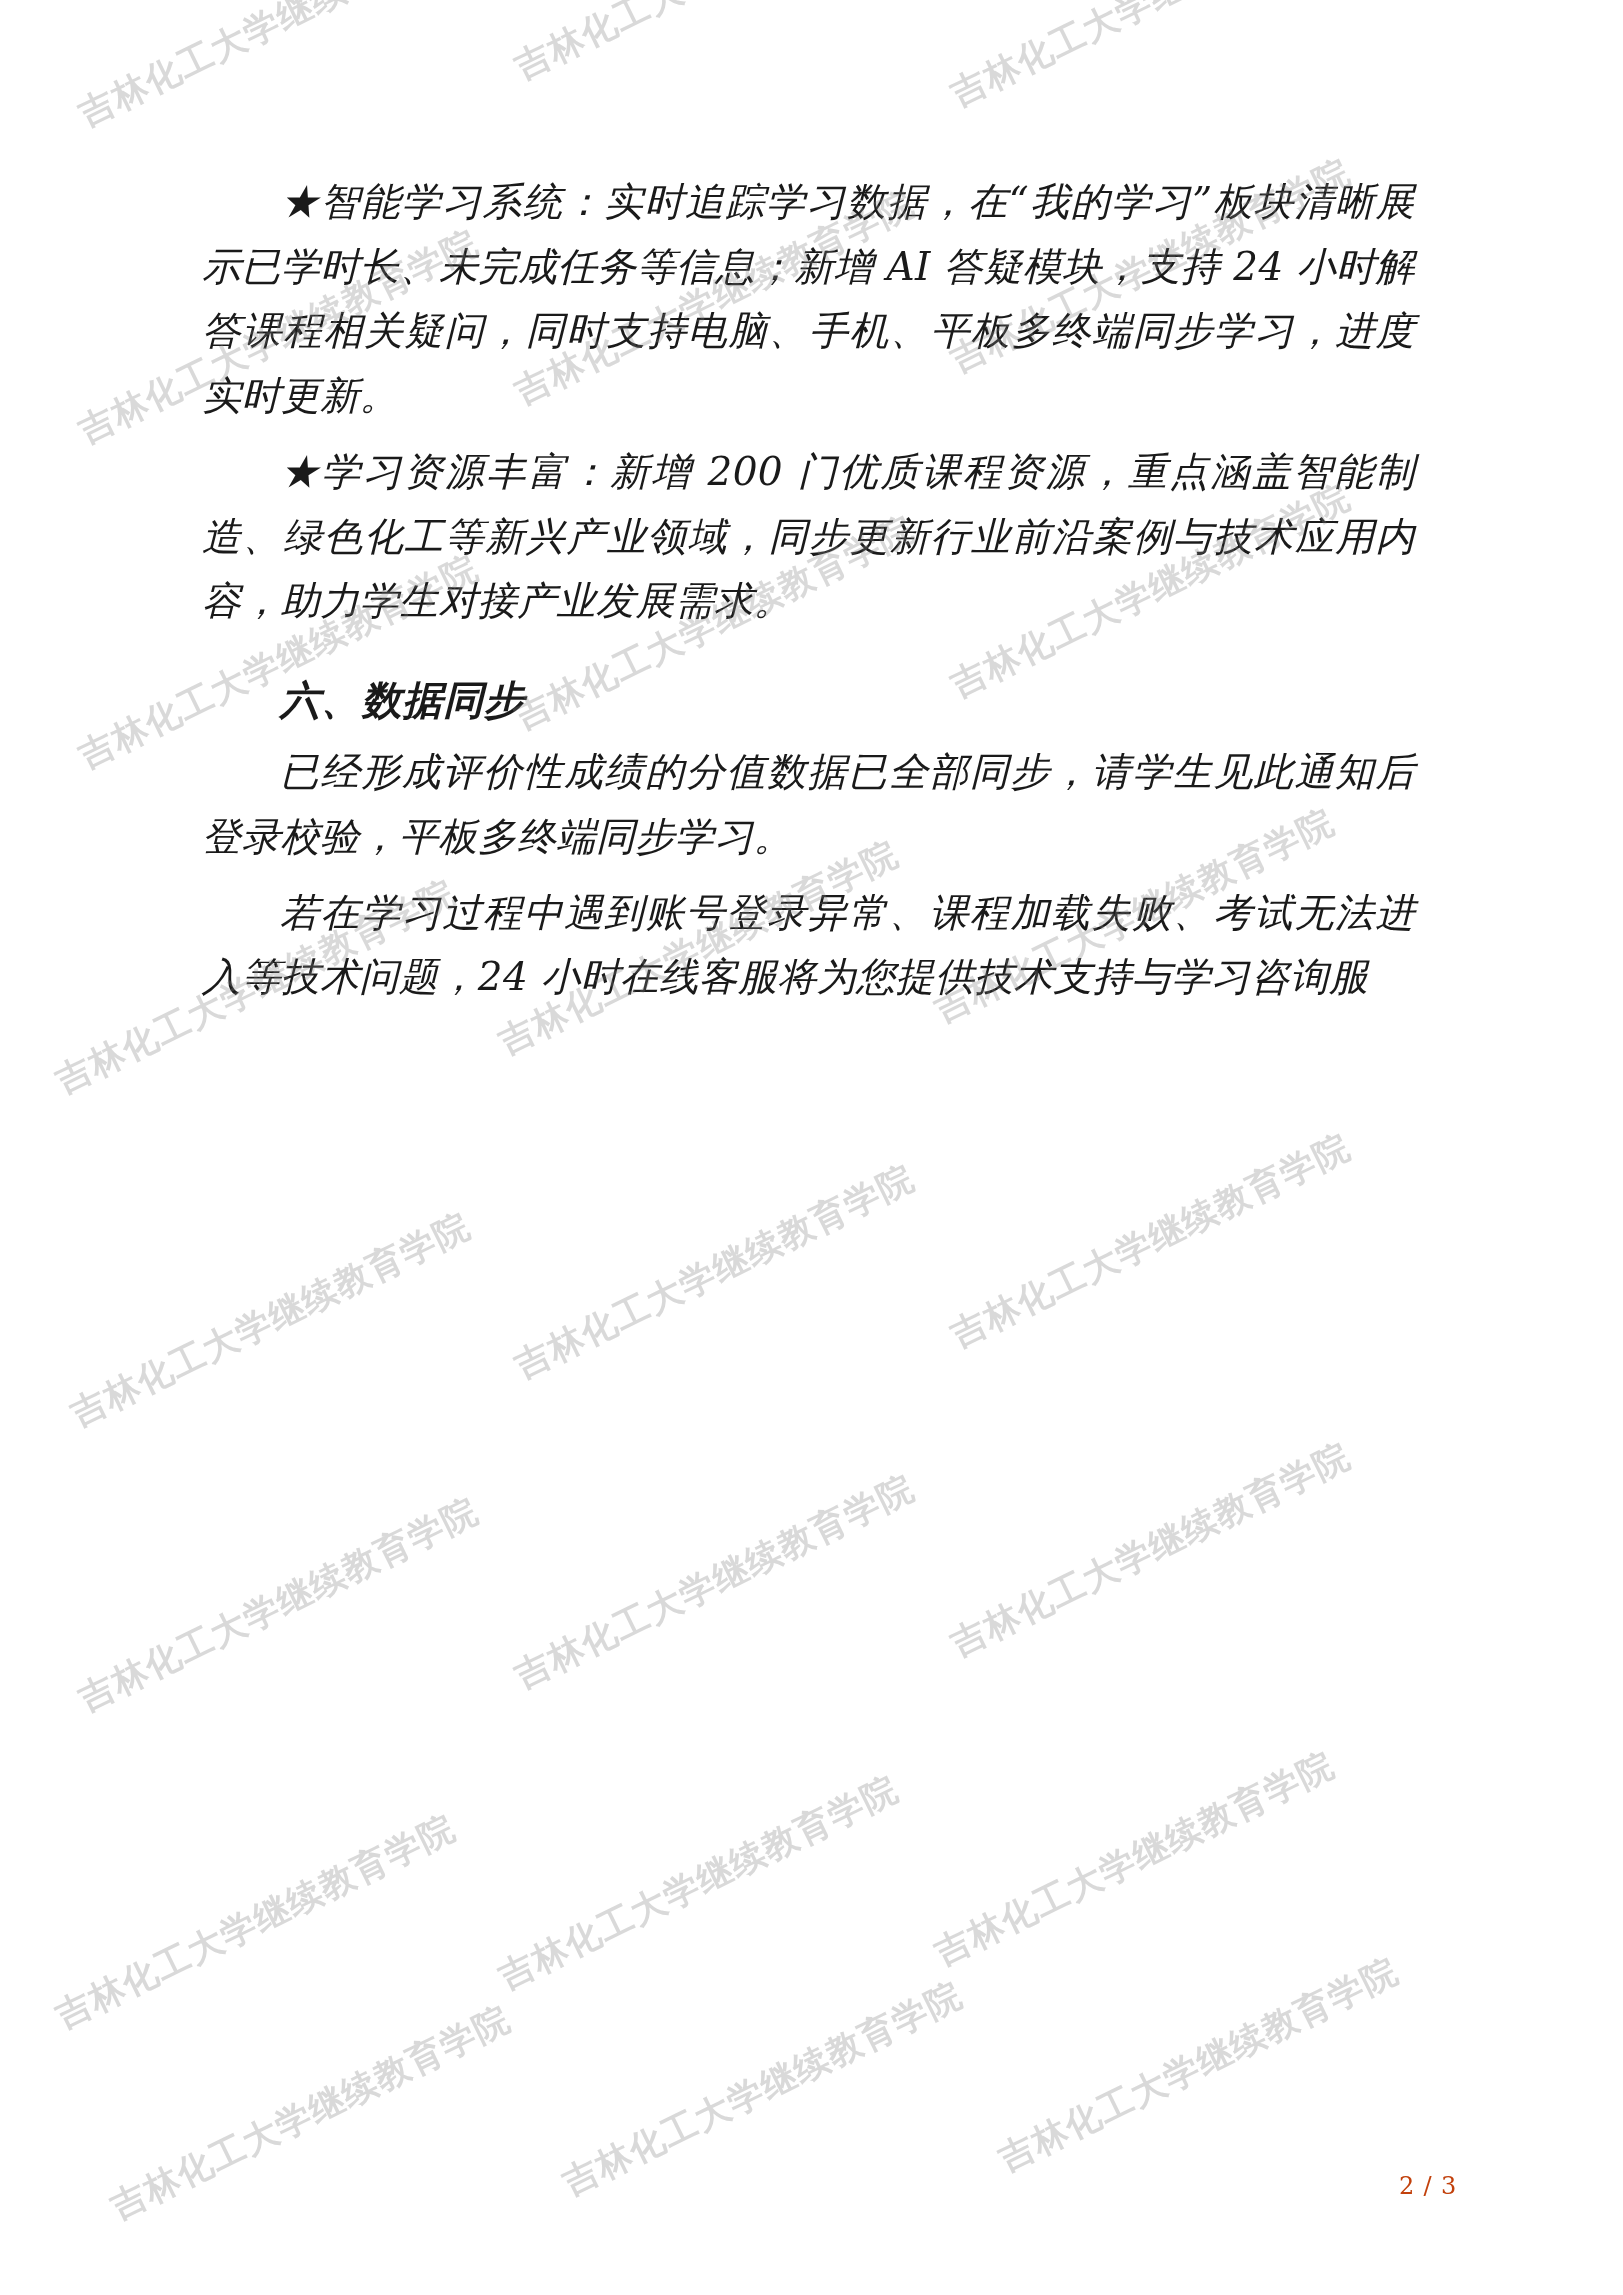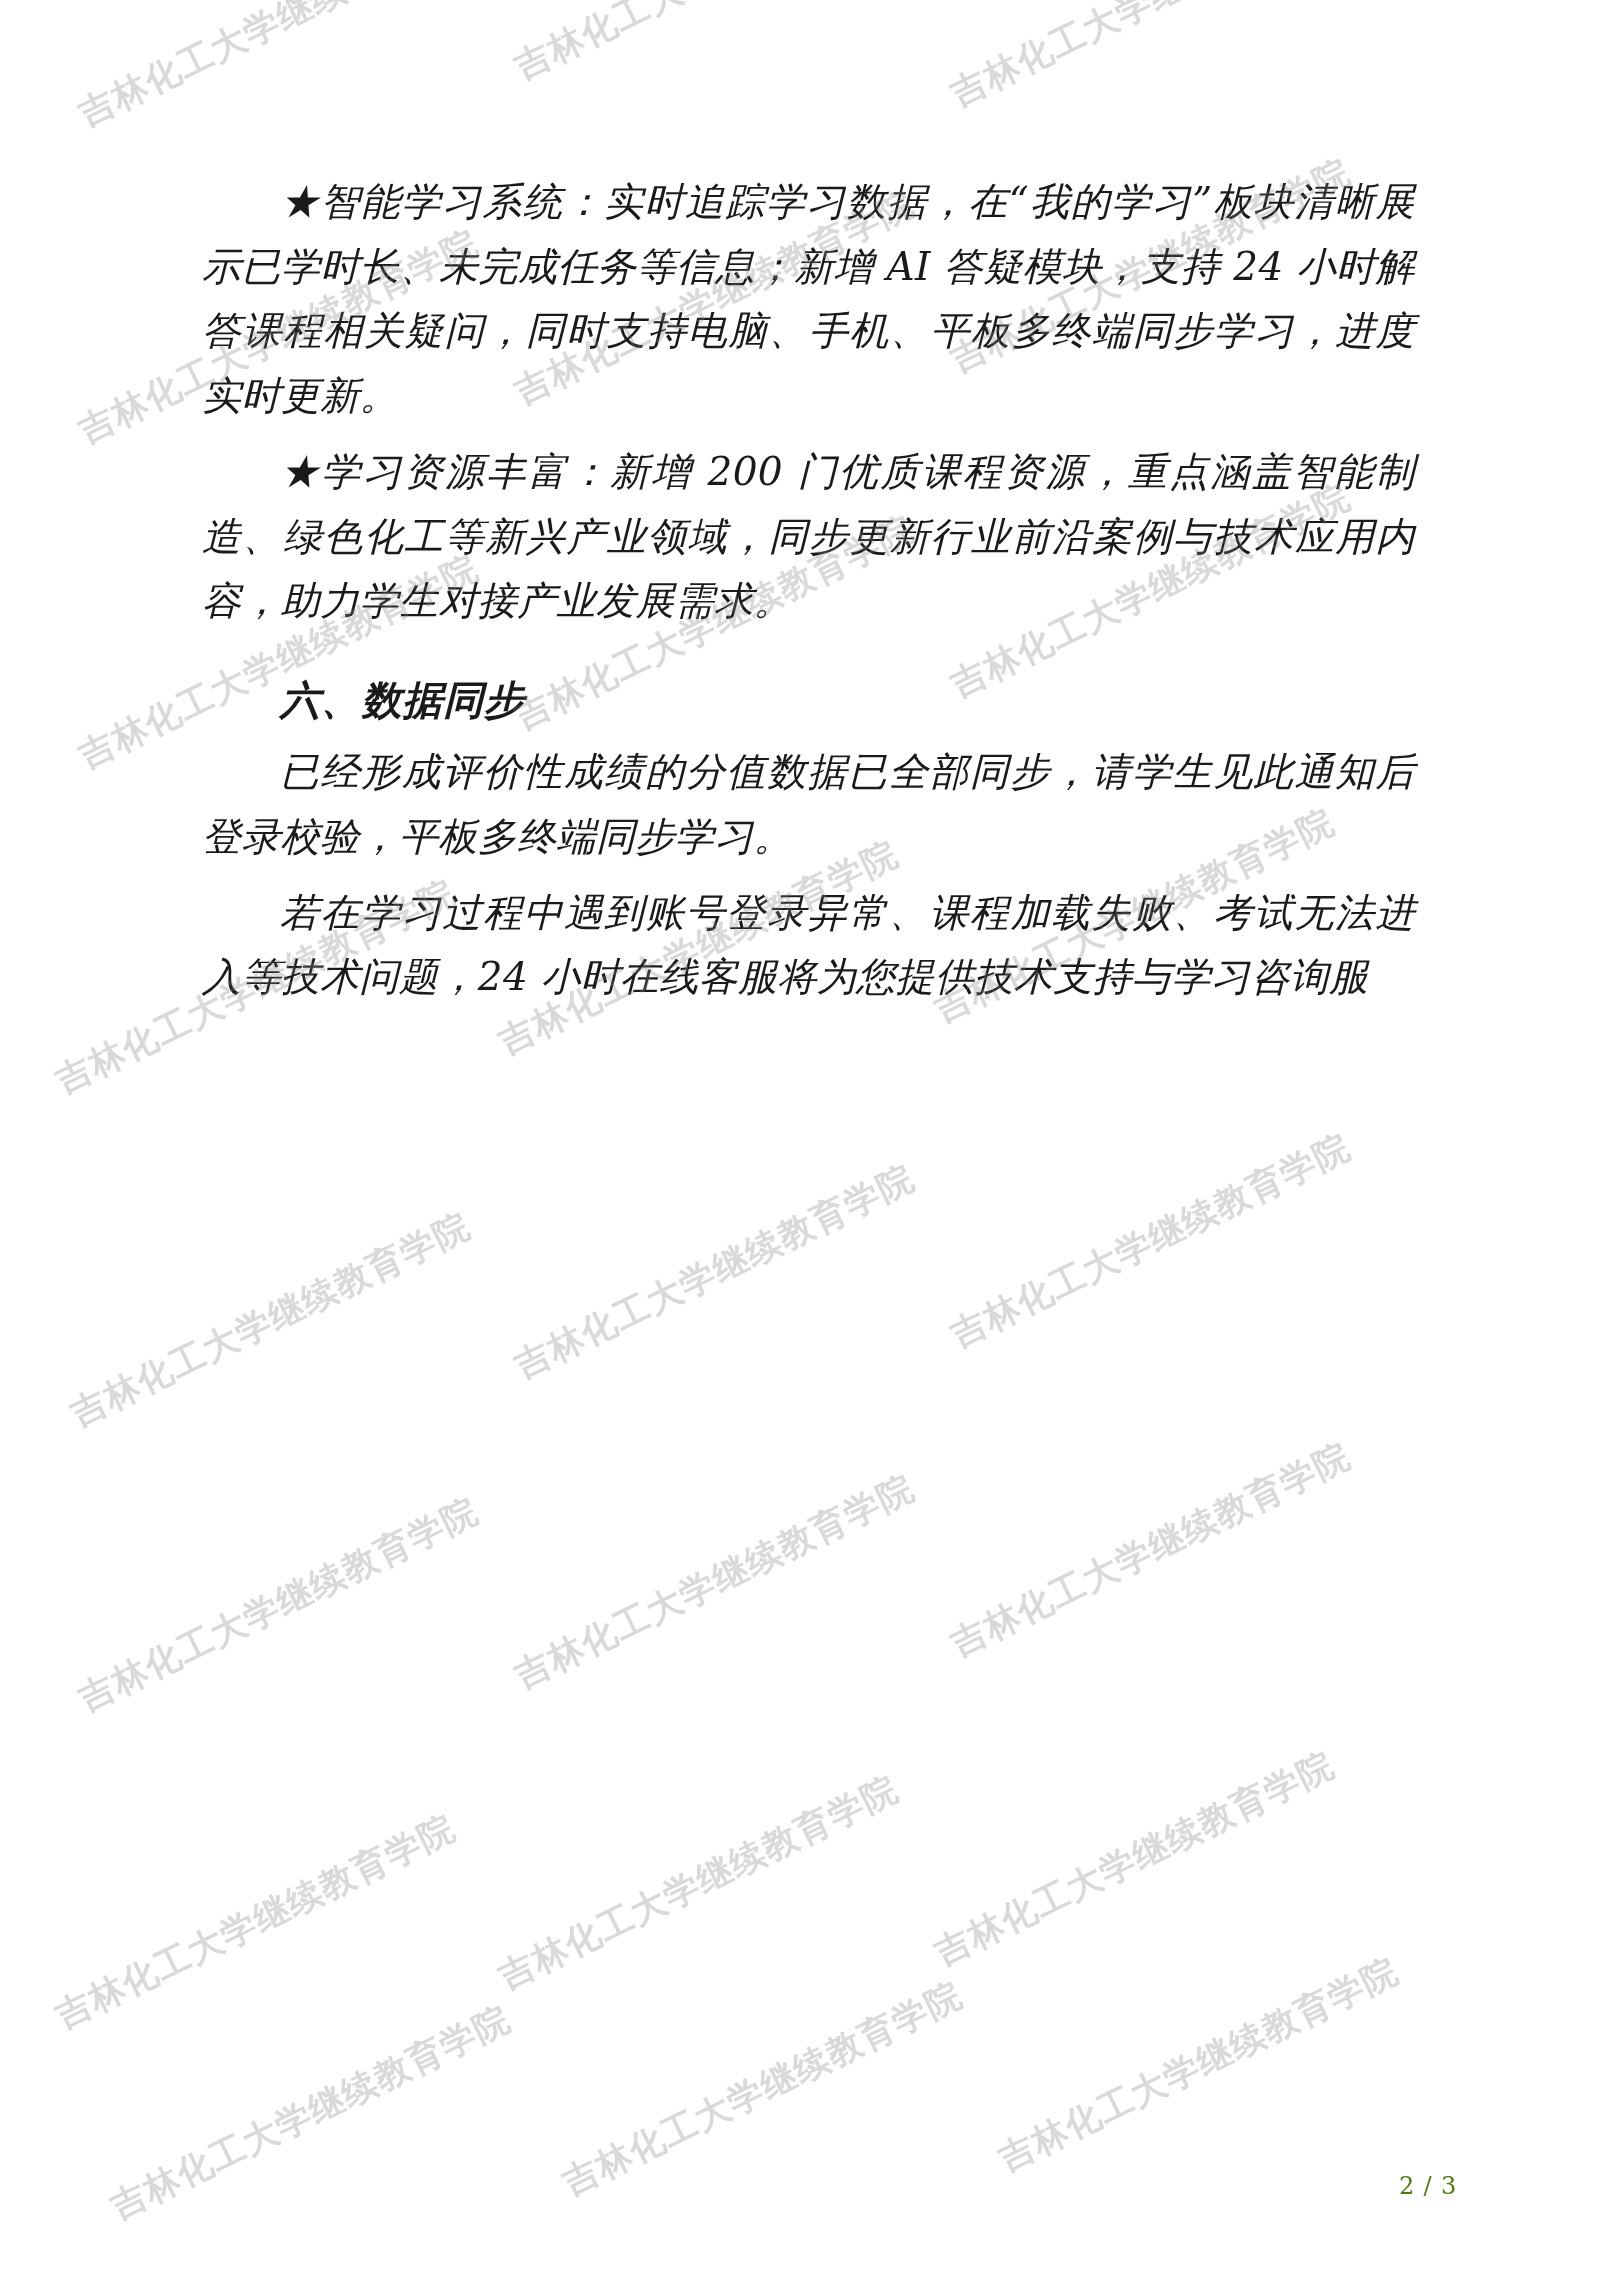--- a/index.html
+++ b/index.html
@@ -68,21 +68,21 @@
     font-family: "DejaVu Serif", "Liberation Serif", serif;
   }
 
   
   #page-footer {
     position: absolute;
     right: 166px;
     bottom: 95px;
     font-size: 24px;
     font-family: "DejaVu Serif", "Liberation Serif", serif;
-    color: #4d7c0f;
+    color: #c2410c;
     letter-spacing: 0.8px;
     z-index: 3;
   }
 </style>
 </head>
 <body>
 
 <div id="page">
 
   <div id="doc-body">

